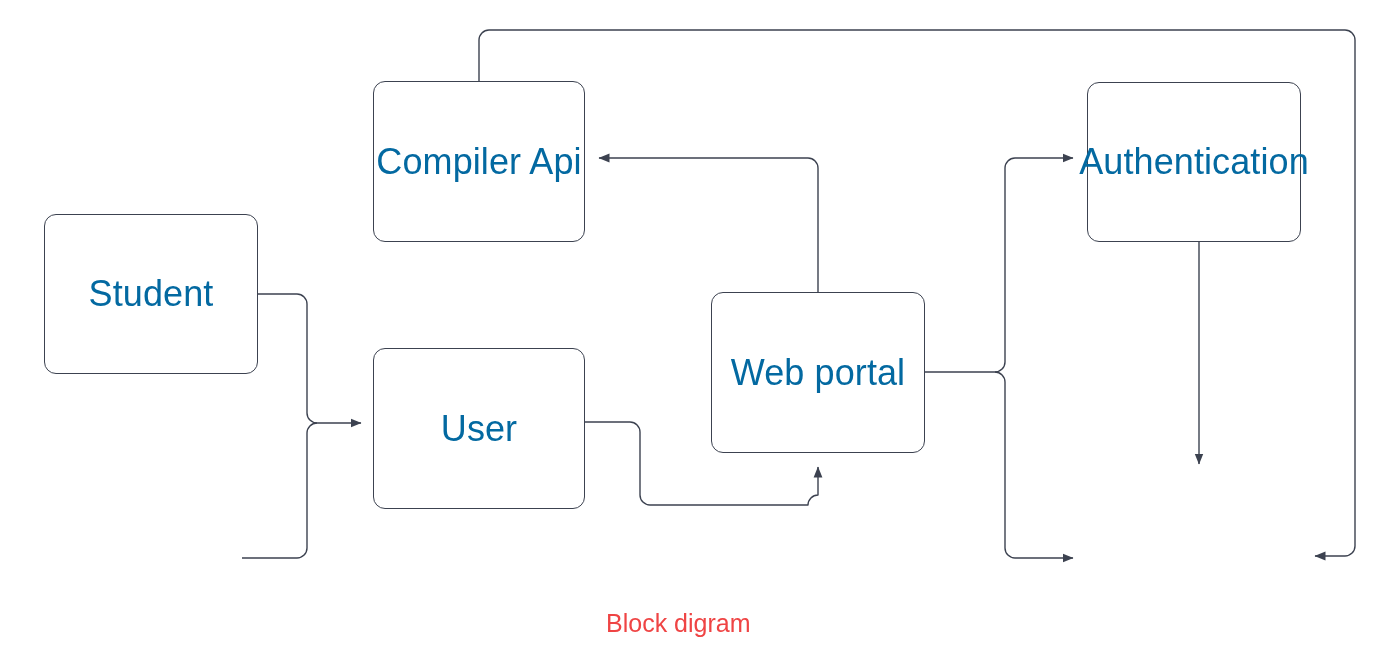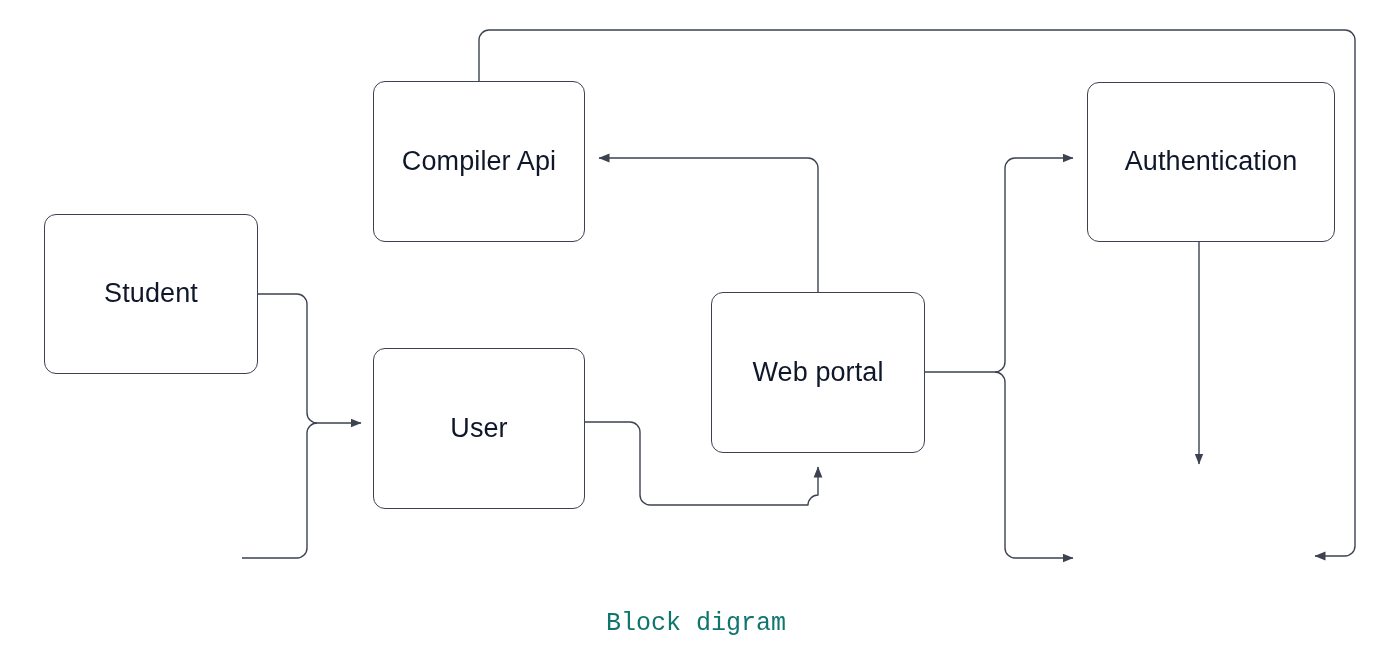--- a/index.html
+++ b/index.html
@@ -29,34 +29,34 @@
     box-sizing: border-box;
     border: 1.4px solid #3c4250;
     border-radius: 12px;
     background: #ffffff;
     display: flex;
     align-items: center;
     justify-content: center;
     z-index: 2;
   }
   .node-label {
-    color: #0f172a;
-    font-size: 27px;
+    color: #0369a1;
+    font-size: 36px;
     line-height: 1.15;
     letter-spacing: 0.1px;
     white-space: nowrap;
     font-family: "Liberation Sans", sans-serif;
   }
   .caption {
     position: absolute;
-    color: #0f766e;
+    color: #ef4444;
     font-size: 25px;
     white-space: nowrap;
     z-index: 2;
-    font-family: Liberation Mono, monospace;
+    font-family: Liberation Sans, sans-serif;
   }
 </style>
 </head>
 <body>
 
 <div id="canvas">
 
   <svg id="wires" viewBox="0 0 1396 661" xmlns="http://www.w3.org/2000/svg">
     <defs>
       <marker id="ah" markerWidth="12" markerHeight="12" refX="10.5" refY="5" orient="auto" markerUnits="userSpaceOnUse">
@@ -94,20 +94,20 @@
   </div>
 
   <div class="node" style="left:373px; top:348px; width:212px; height:161px;">
     <span class="node-label">User</span>
   </div>
 
   <div class="node" style="left:711px; top:292px; width:214px; height:161px;">
     <span class="node-label">Web portal</span>
   </div>
 
-  <div class="node" style="left:1087px; top:82px; width:248px; height:160px;">
+  <div class="node" style="left:1087px; top:82px; width:214px; height:160px;">
     <span class="node-label">Authentication</span>
   </div>
 
 
   <div class="caption" style="left:606px; top:609px;">Block digram</div>
 
 </div>
 
 </body></html>

